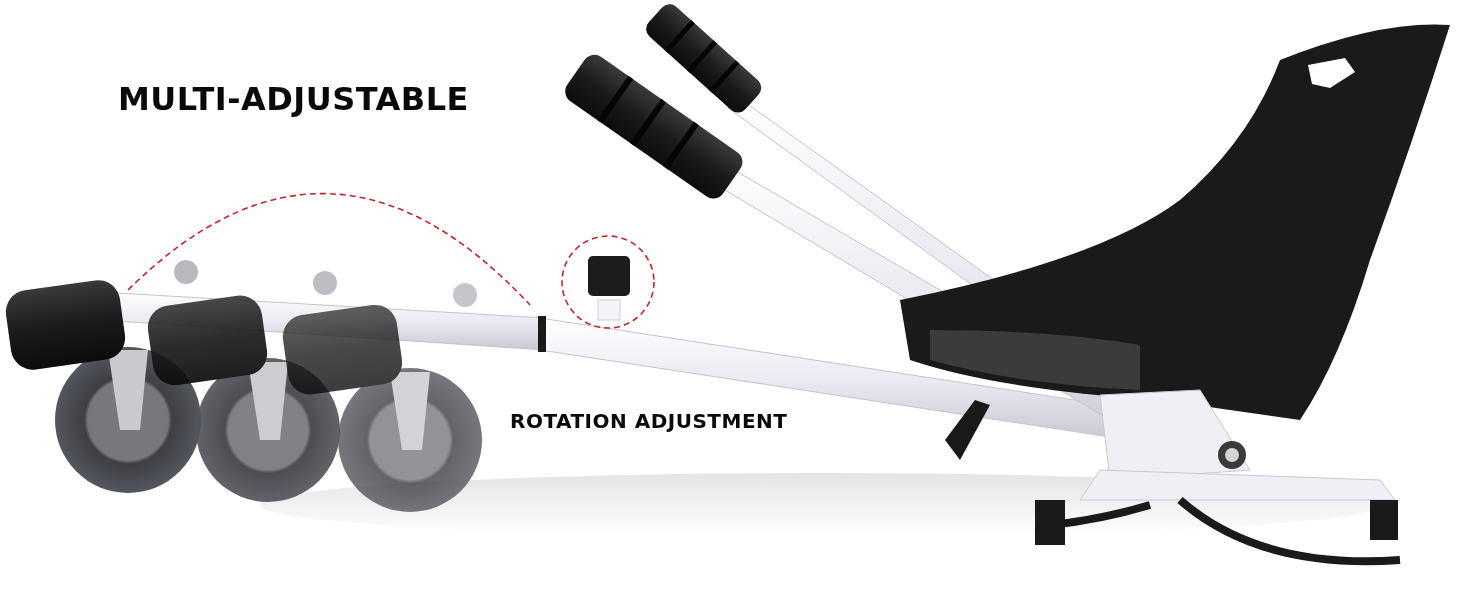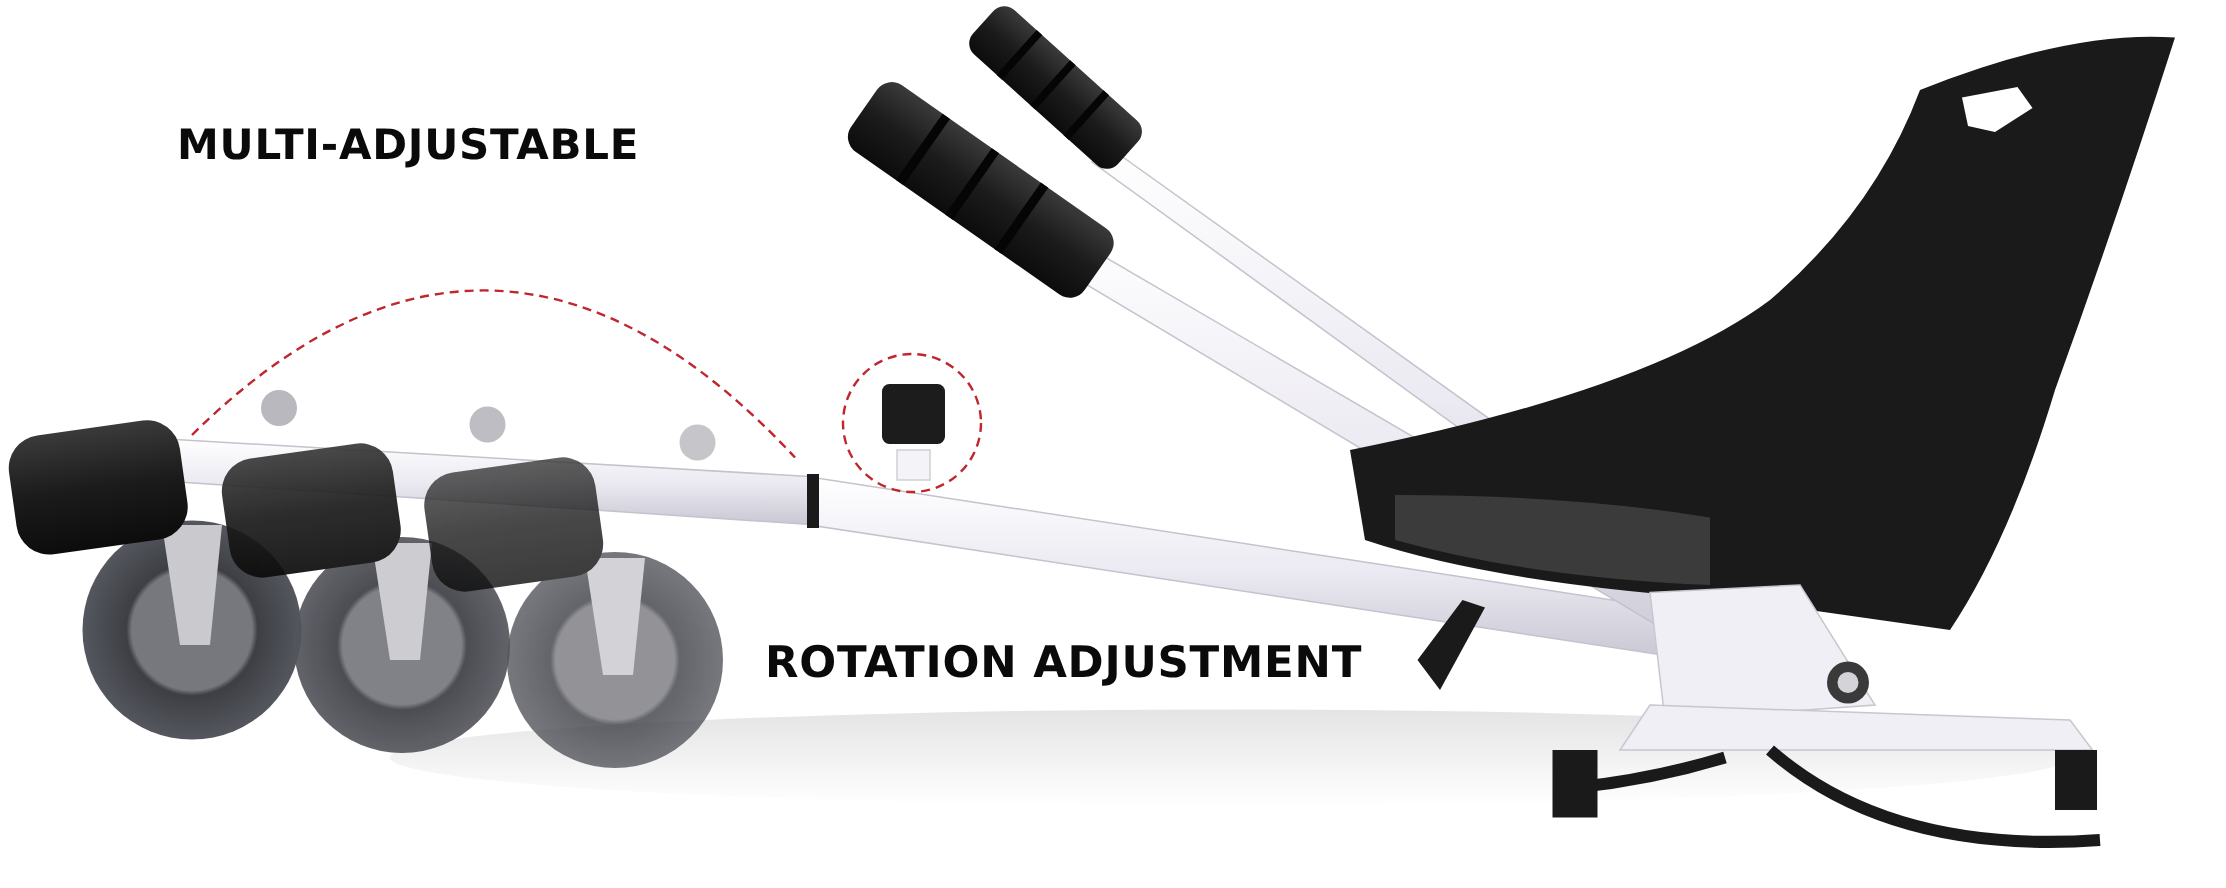--- a/index.html
+++ b/index.html
@@ -1,20 +1,20 @@
 <!DOCTYPE html>
 <html><head>
   <meta charset="utf-8">
   <style>
     html, body { margin: 0; padding: 0; background: #ffffff; }
     body { width: 1484px; height: 592px; position: relative; overflow: hidden; font-family: "DejaVu Sans", sans-serif; }
     .stage { position: absolute; left: 0; top: 0; width: 1484px; height: 592px; }
     .label { position: absolute; font-weight: bold; color: #0a0a0a; letter-spacing: 0.5px; white-space: nowrap; font-family: "DejaVu Sans", sans-serif; }
-    .label-multi { left: 118px; top: 80px; font-size: 28px; }
-    .label-rotation { left: 510px; top: 424px; font-size: 29px; }
+    .label-multi { left: 118px; top: 80px; font-size: 32px; }
+    .label-rotation { left: 510px; top: 409px; font-size: 20px; }
     svg { position: absolute; left: 0; top: 0; }
   </style>
 </head>
 <body>
 
 <div class="stage">
   <svg width="1484" height="592" viewBox="0 0 1484 592">
     <defs>
       <linearGradient id="tube" x1="0" y1="0" x2="0" y2="1">
         <stop offset="0" stop-color="#ffffff"></stop>

